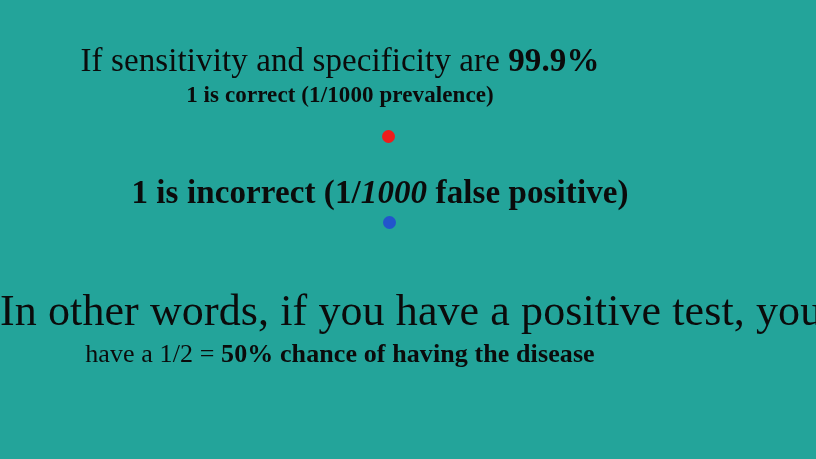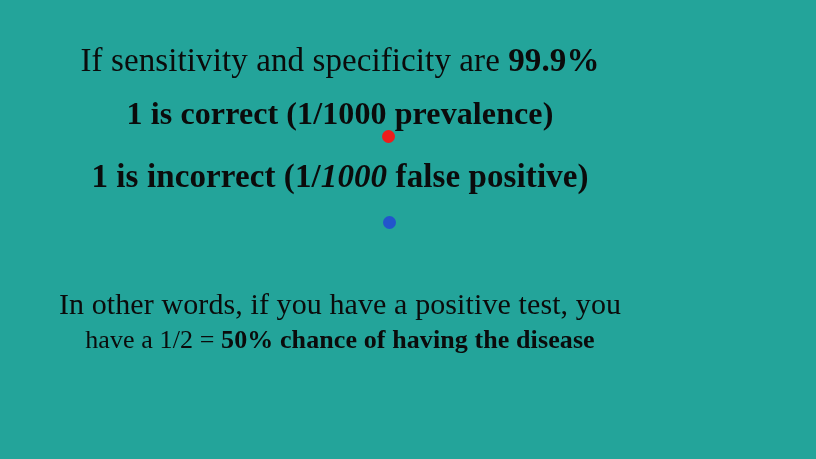--- a/index.html
+++ b/index.html
@@ -36,40 +36,41 @@
   }
   
   #block-premise {
     top: 44px;
   }
   #line-sensitivity {
     font-size: 33px;
     letter-spacing: 0.1px;
   }
   #line-correct {
-    font-size: 32px;
+    font-size: 23px;
     font-weight: bold;
-    margin-top: 20px;
+    margin-top: 6px;
     letter-spacing: 0.1px;
   }
   
   #block-incorrect {
-    top: 160px;
+    top: 176px;
+    padding-left: 40px;
   }
   #line-incorrect {
     font-size: 33px;
     font-weight: bold;
     letter-spacing: 0.1px;
   }
   
   #block-conclusion {
     top: 289px;
   }
   #line-inotherwords {
-    font-size: 30px;
+    font-size: 44px;
     letter-spacing: 0.1px;
   }
   #line-chance {
     font-size: 26px;
     margin-top: 8px;
     letter-spacing: 0.1px;
   }
   .b {
     font-weight: bold;
   }

